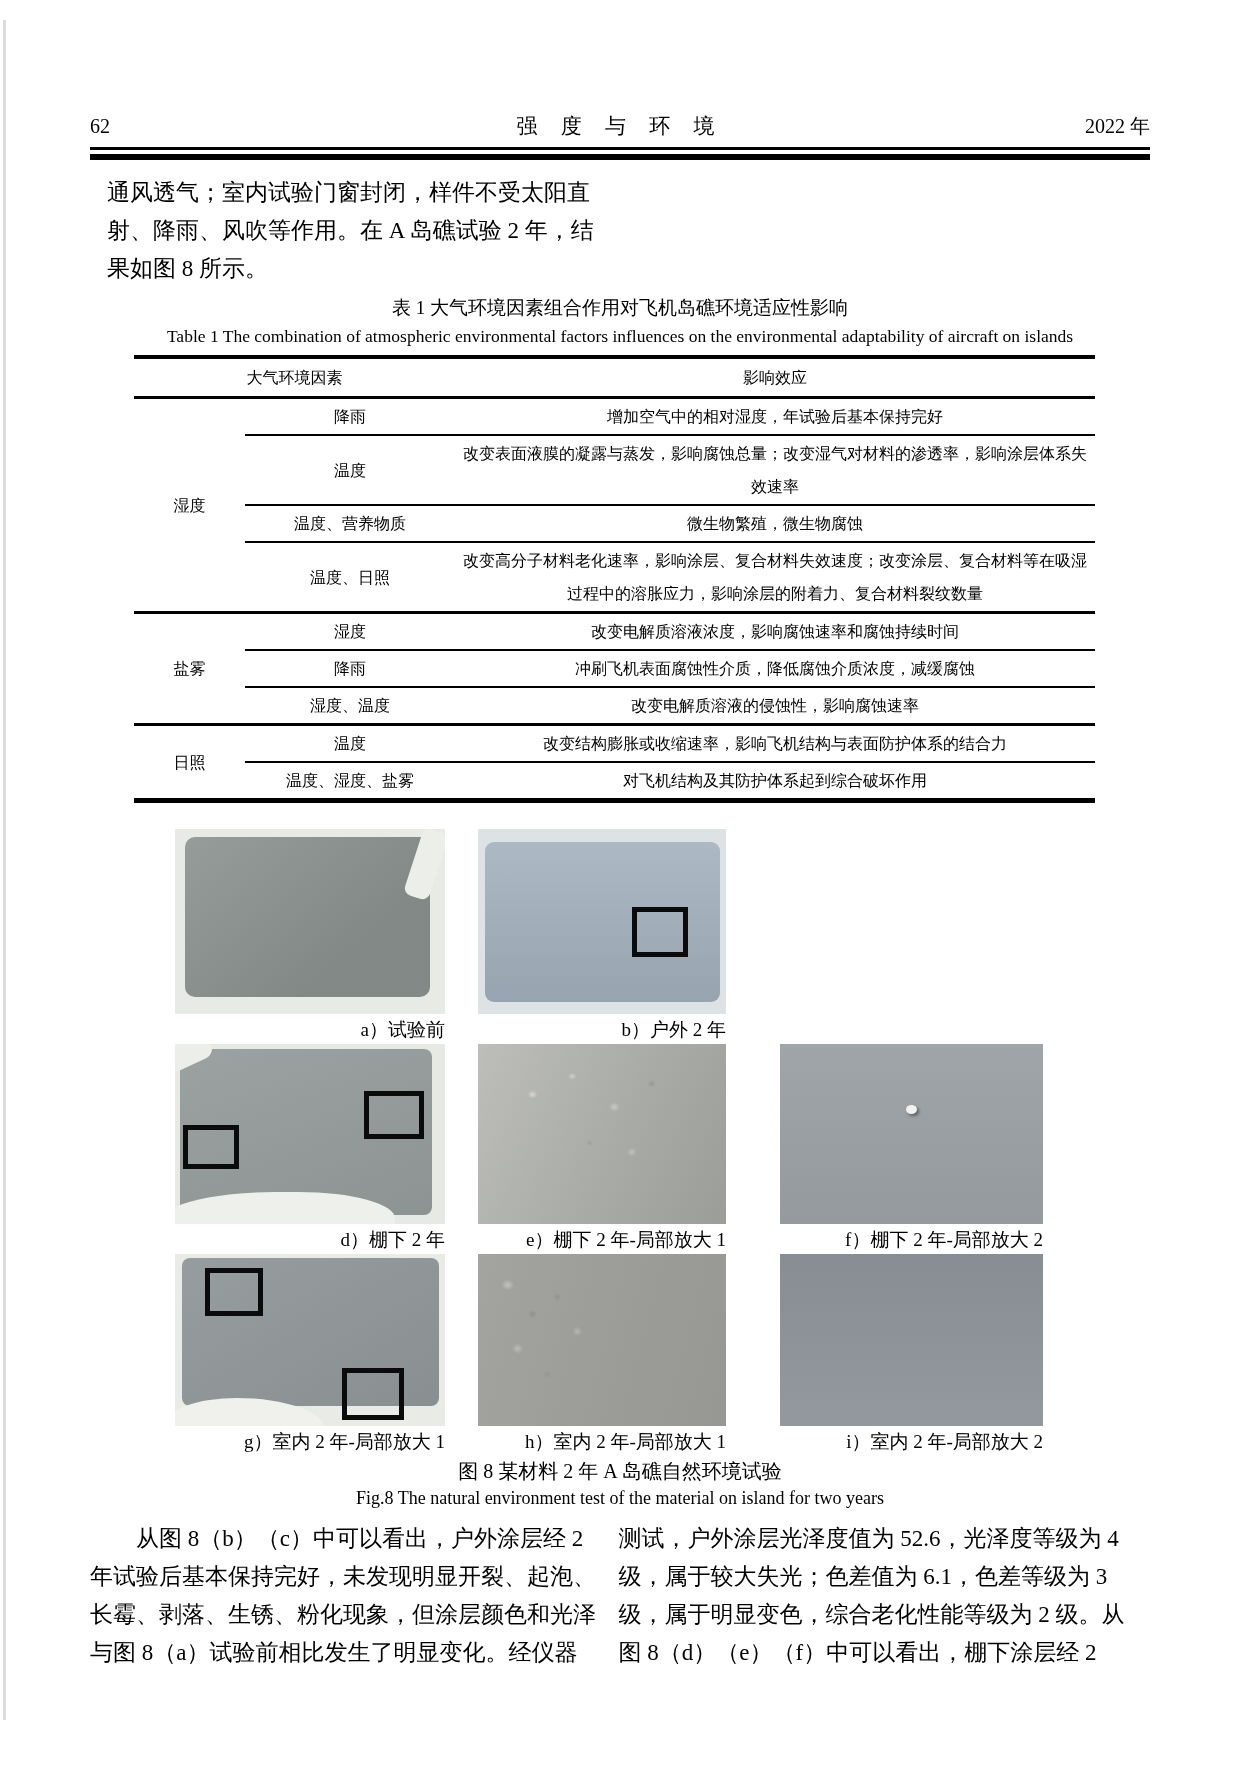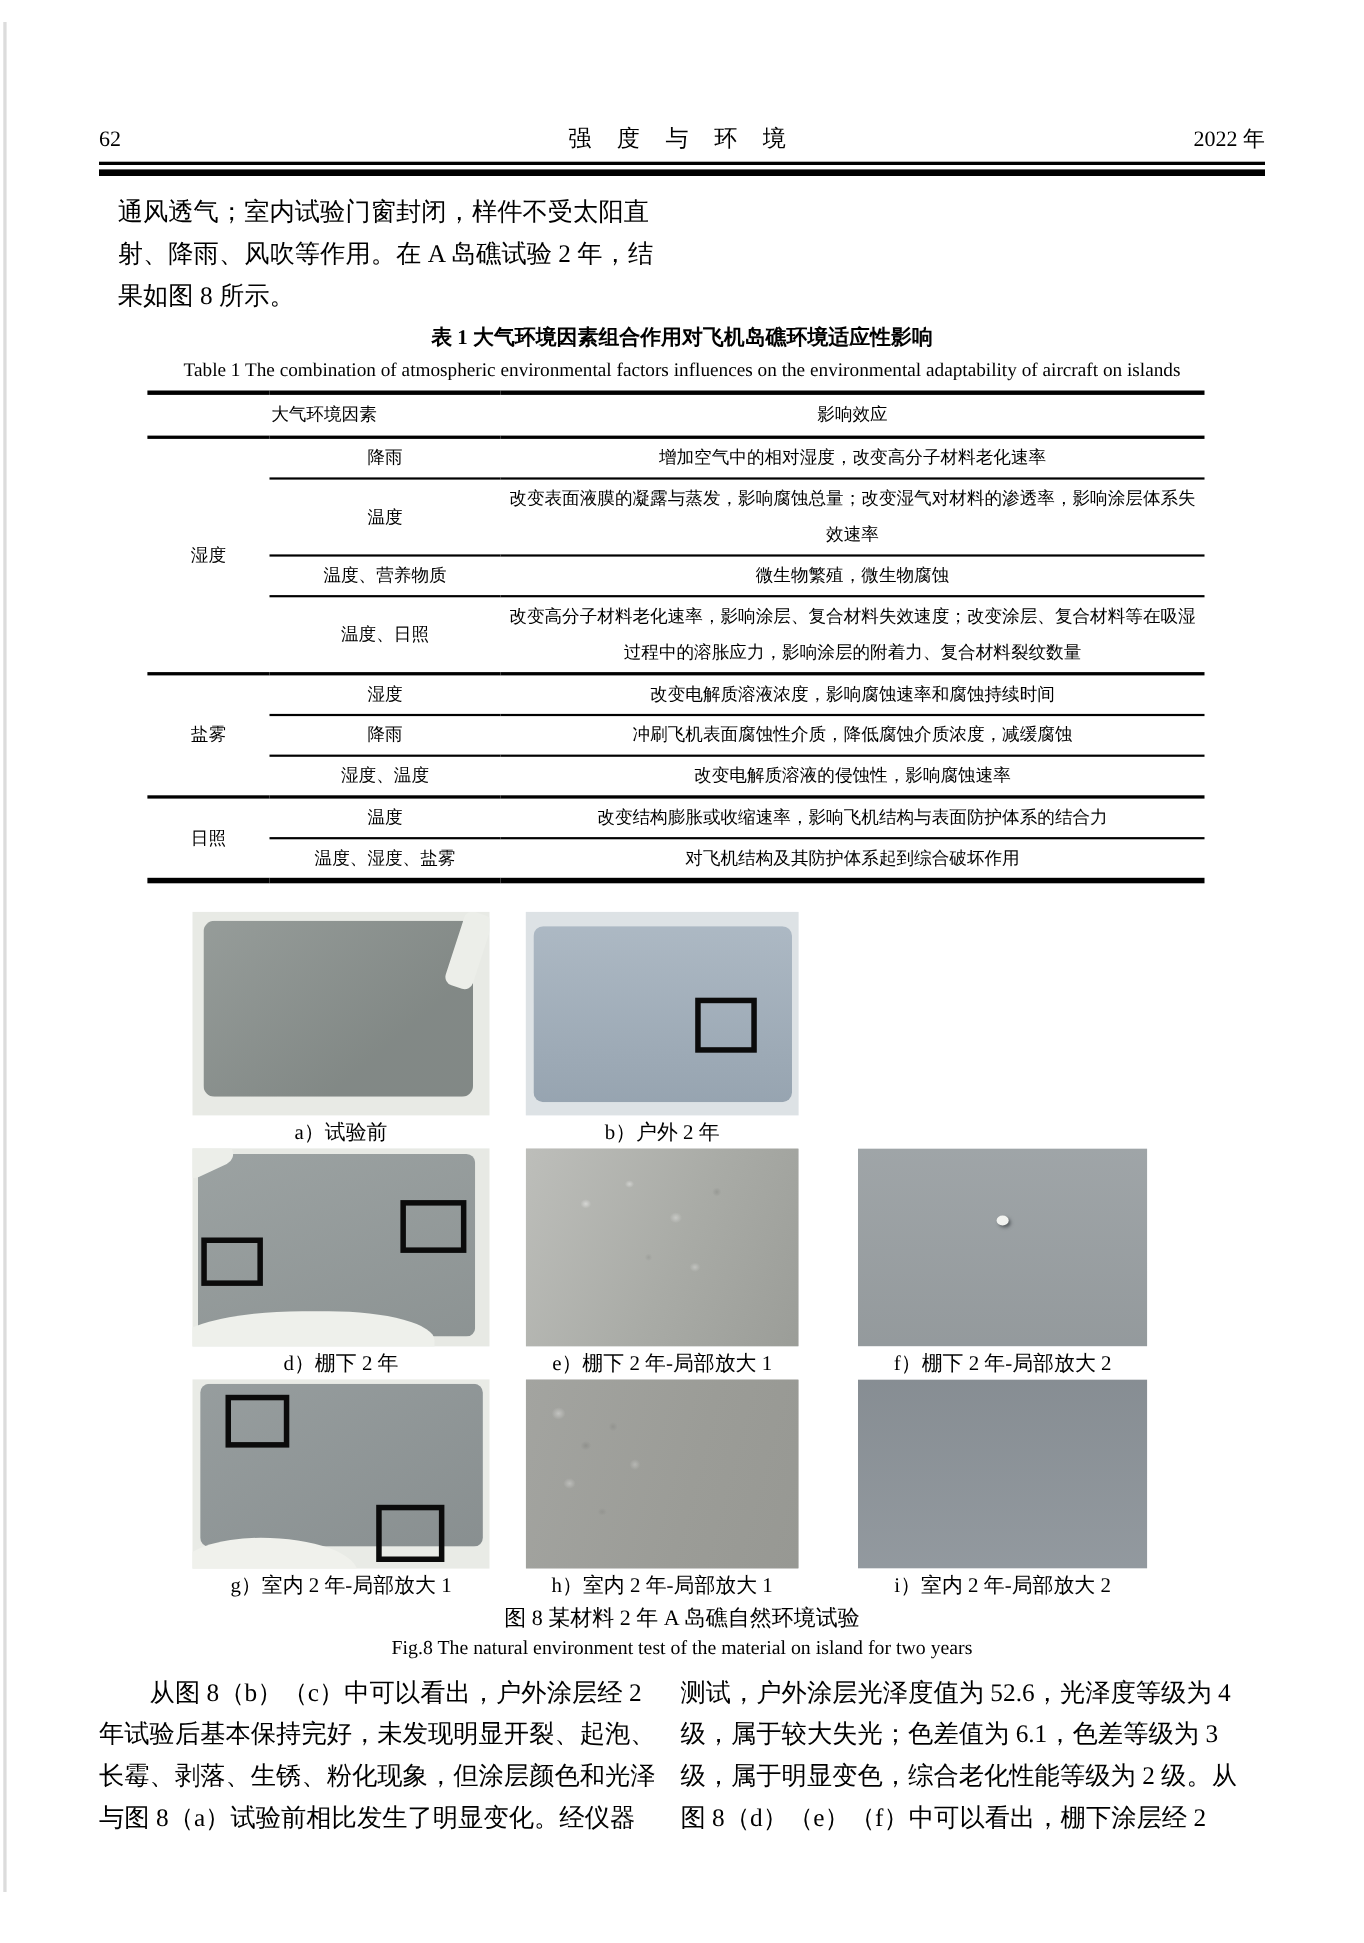--- a/index.html
+++ b/index.html
@@ -27,21 +27,21 @@
   .col-l{width:515px;}
   .col-r{width:535px;margin-left:17px;}
   .bodytext{
     font-size:23px;line-height:38px;
     white-space:pre-line;
     text-align:left;
   }
   .indent-first{text-indent:2em;}
 
   
-  .tcap-zh{margin-top:8px;text-align:center;font-size:19px;font-weight:bold;line-height:24px;}
+  .tcap-zh{margin-top:8px;text-align:center;font-size:19px;font-weight:normal;line-height:24px;}
   .tcap-en{margin-top:5px;text-align:center;font-size:17.5px;line-height:22px;}
   table.envtab{
     border-collapse:collapse;
     margin:8px 0 0 44px;
     width:961px;
     table-layout:fixed;
     font-size:16px;
   }
   table.envtab col.ca{width:111px;}
   table.envtab col.cb{width:210px;}
@@ -57,21 +57,21 @@
 
   
   .grid{margin-top:26px;margin-left:85px;width:875px;}
   .prow{display:flex;align-items:flex-start;}
   .prow figure{margin:0;}
   .prow figure.c2{margin-left:33px;}
   .prow figure.c3{margin-left:54px;}
   .photo{position:relative;overflow:hidden;}
   .w1{width:270px;}.w2{width:248px;}.w3{width:263px;}
   .h1{height:185px;}.h2{height:180px;}.h3{height:172px;}
-  figcaption{margin-top:4px;height:26px;text-align:center;font-size:19px;line-height:24px;}
+  figcaption{margin-top:4px;height:26px;text-align:right;font-size:19px;line-height:24px;}
   .panel{position:absolute;}
 
   
   .pa{background:#e8eae5;}
   .pa .panel{inset:8px 15px 17px 10px;border-radius:10px;
     background-image:linear-gradient(140deg,rgba(255,255,255,.10),rgba(0,0,0,.06) 70%);}
   .pa::after{content:"";position:absolute;right:6px;top:0;width:26px;height:70px;
     background:#eceee9;transform:rotate(18deg);border-radius:8px;}
   
   .pb{background:#dde2e5;}
@@ -169,21 +169,21 @@
       <thead>
         <tr>
           <th colspan="2">大气环境因素</th>
           <th>影响效应</th>
         </tr>
       </thead>
       <tbody>
         <tr class="grp-start">
           <td rowspan="4">湿度</td>
           <td>降雨</td>
-          <td>增加空气中的相对湿度，改变高分子材料老化速率</td>
+          <td>增加空气中的相对湿度，年试验后基本保持完好</td>
         </tr>
         <tr class="sub">
           <td>温度</td>
           <td>改变表面液膜的凝露与蒸发，影响腐蚀总量；改变湿气对材料的渗透率，影响涂层体系失效速率</td>
         </tr>
         <tr class="sub">
           <td>温度、营养物质</td>
           <td>微生物繁殖，微生物腐蚀</td>
         </tr>
         <tr class="sub">

